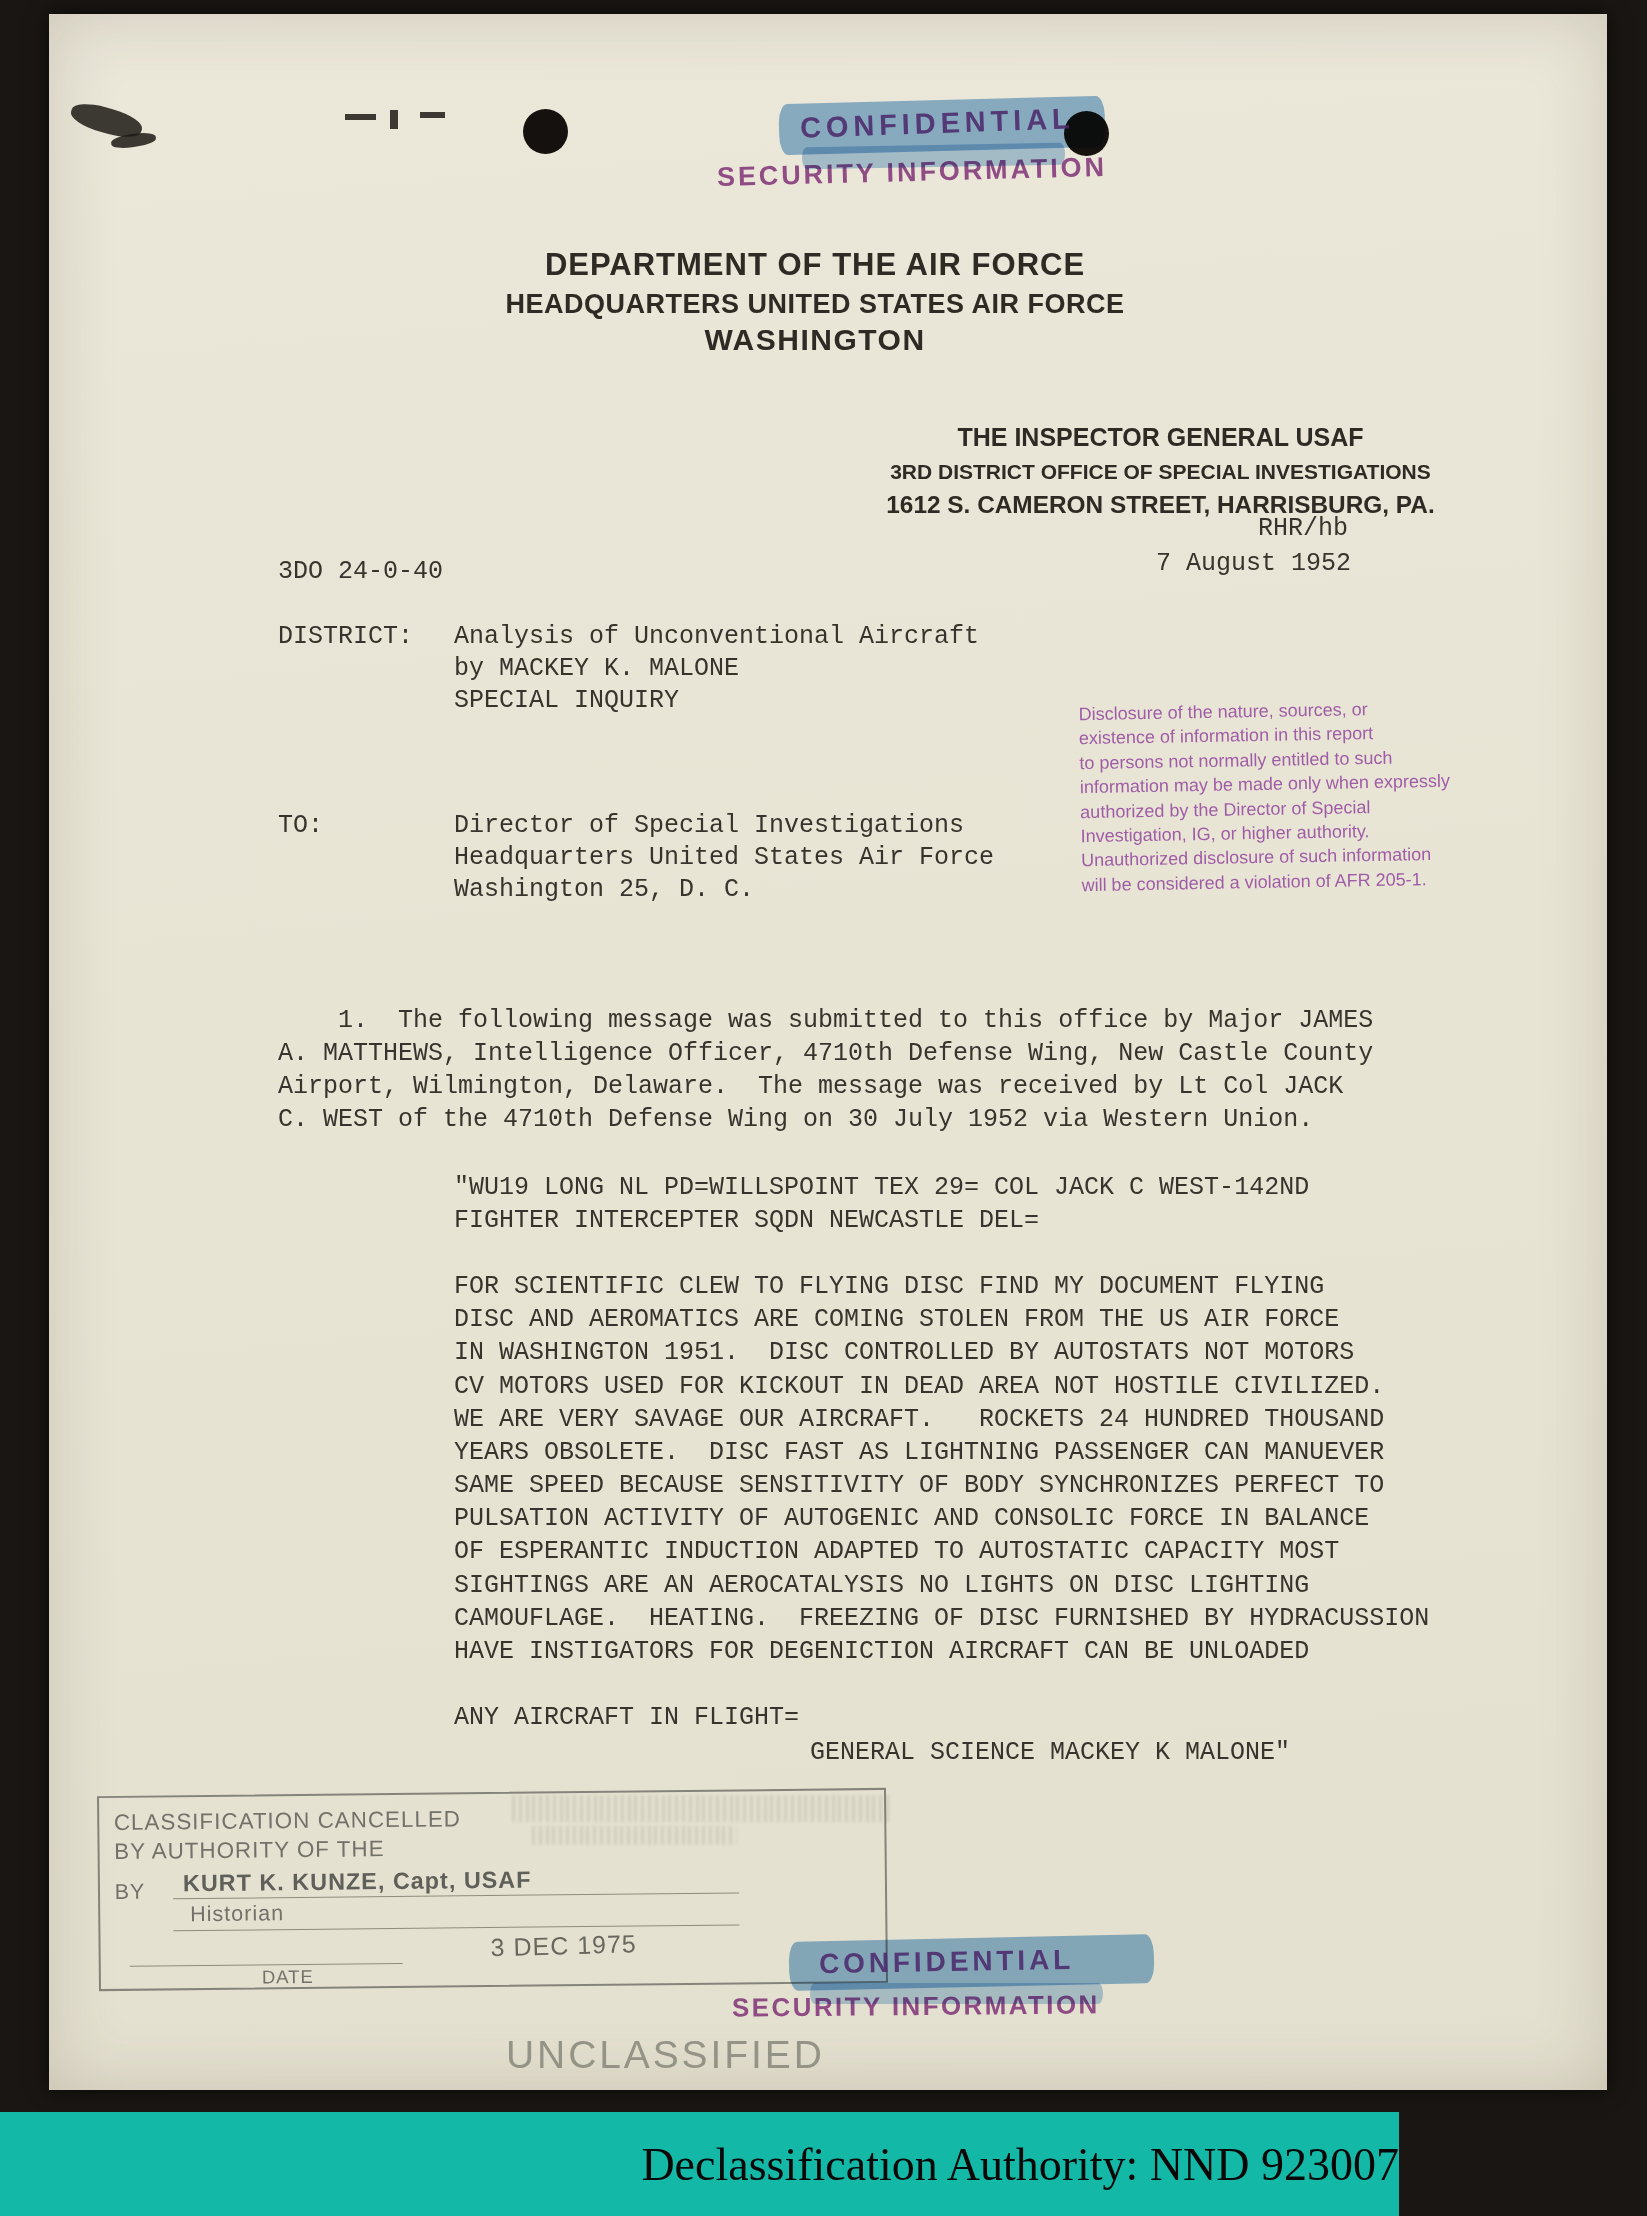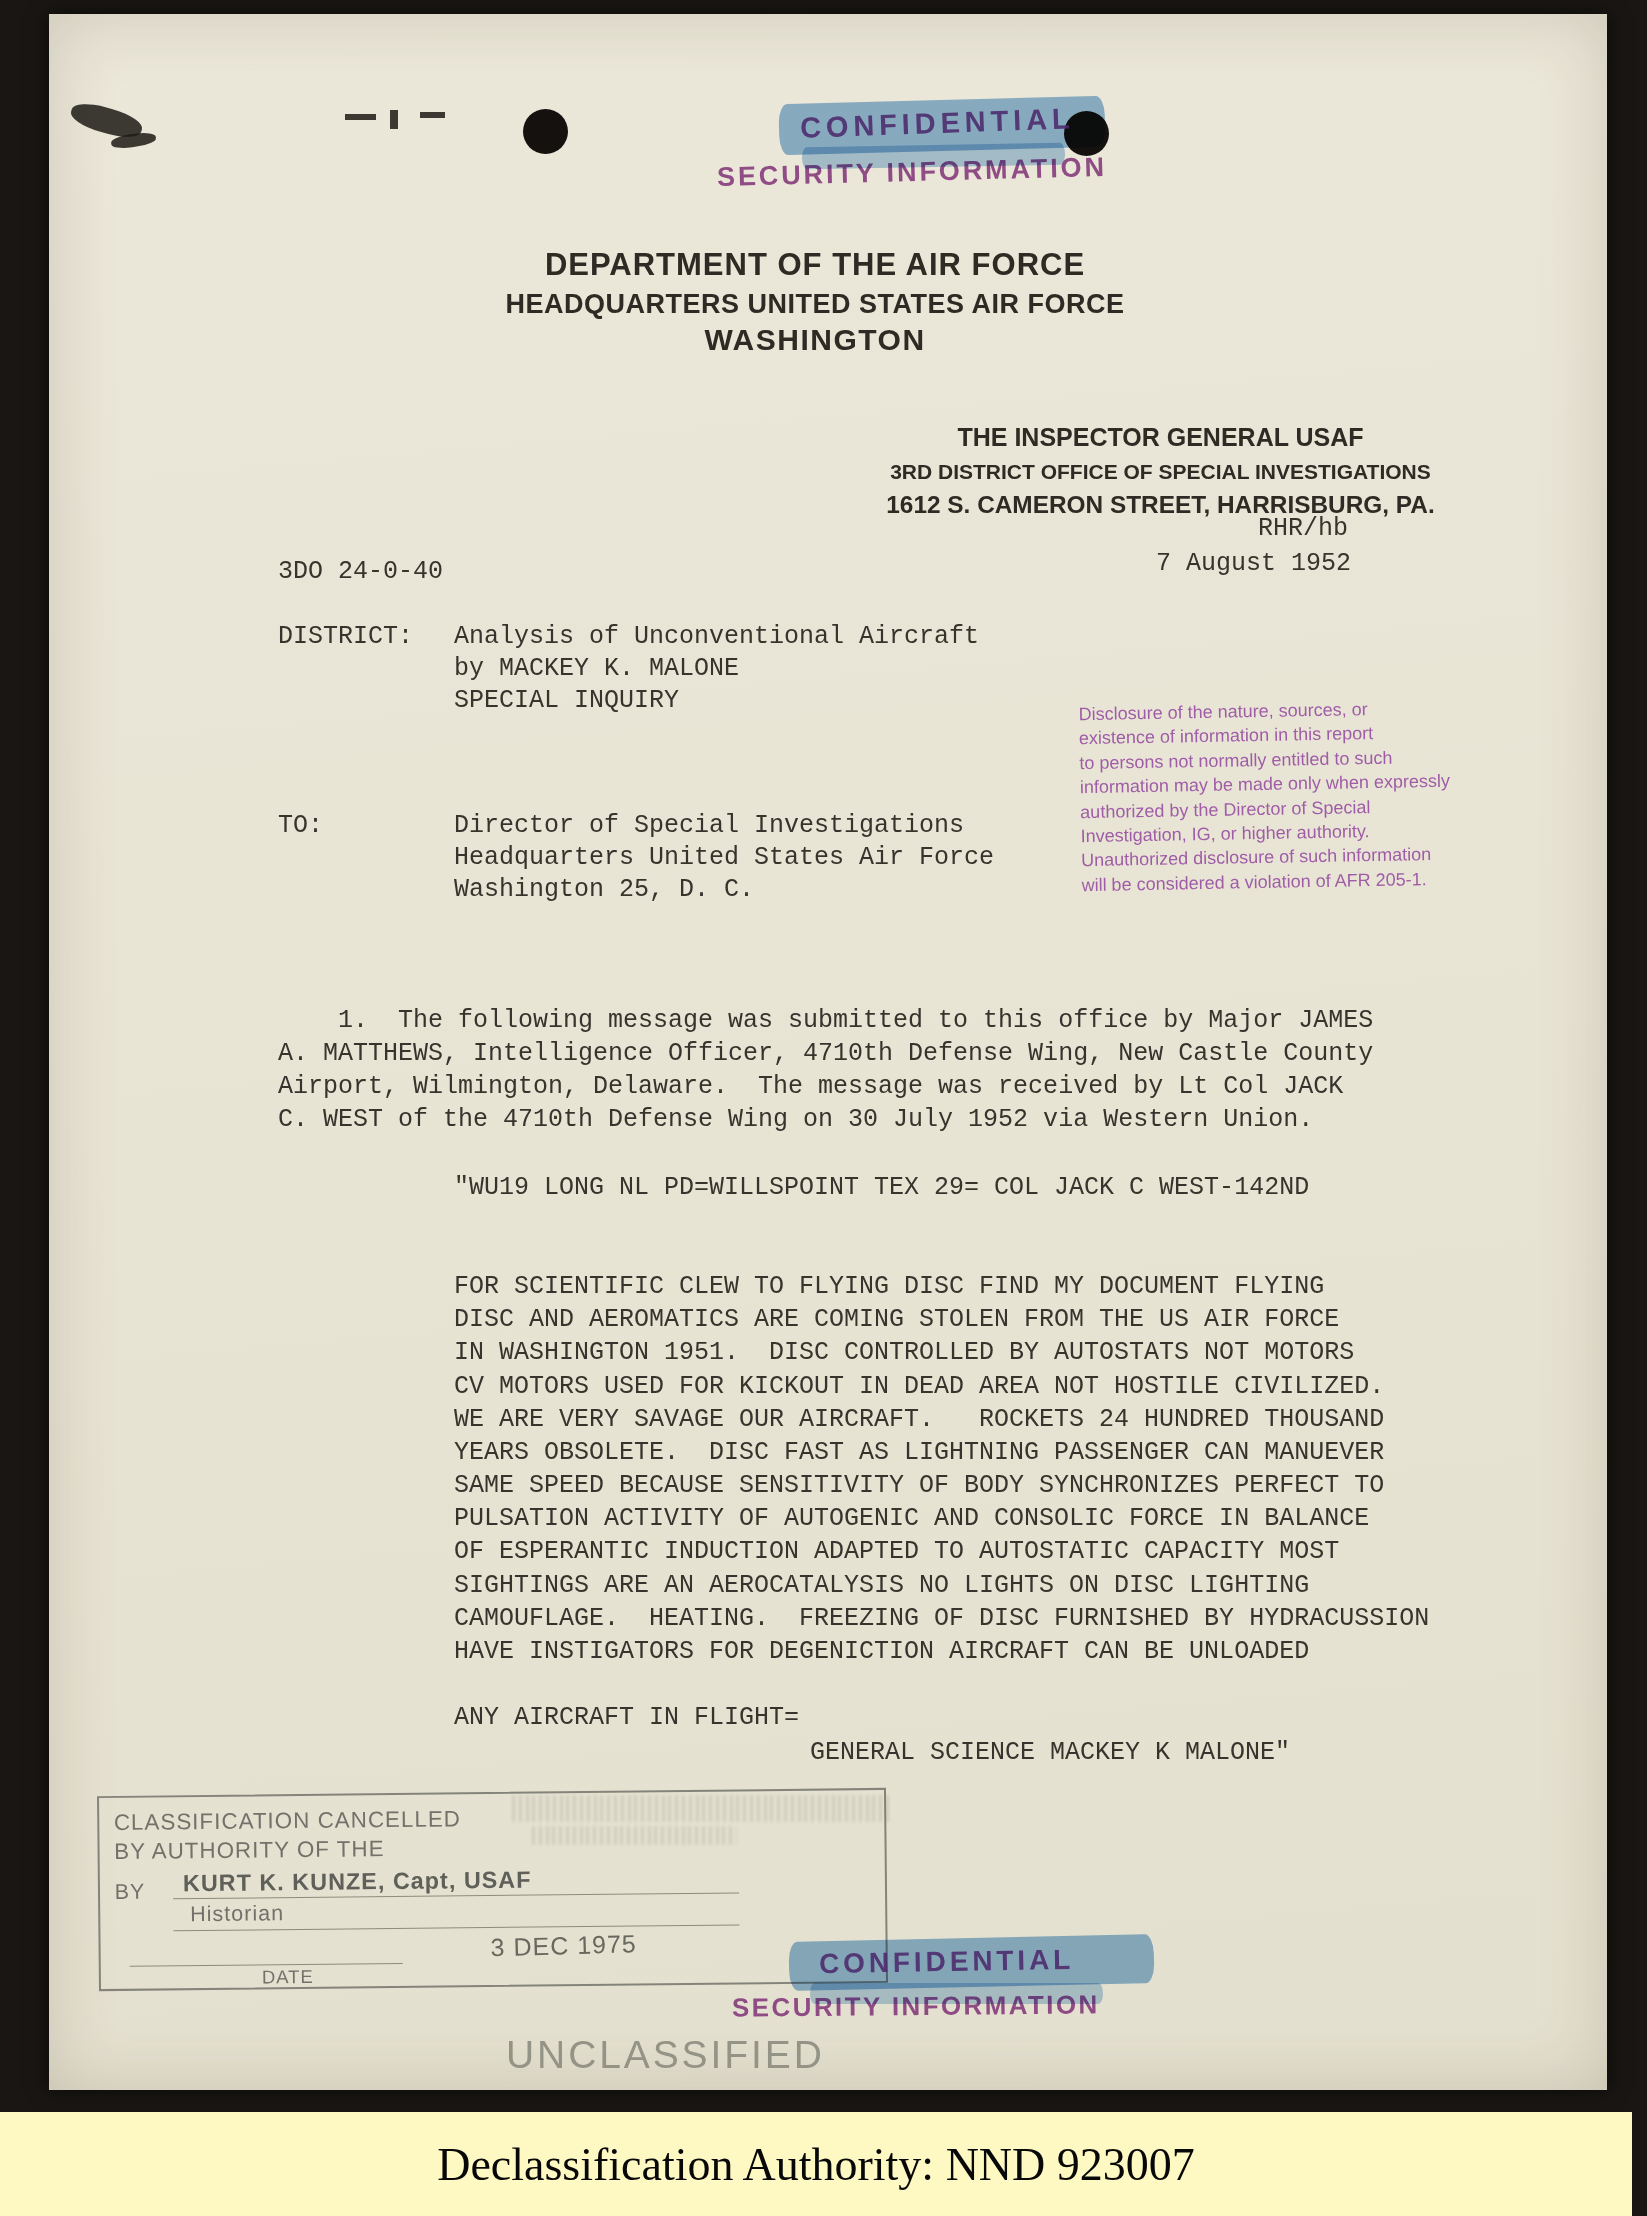--- a/index.html
+++ b/index.html
@@ -36,22 +36,22 @@
     border-radius:8.8px/19.5px;
   }
   .hole{background:#14110e;border-radius:50%;width:45px;height:45px;}
   .smudge{background:#1d1a15;opacity:.85;}
   .gray-line{border-bottom:1.5px solid #8c8c7c;height:0;}
   .ghost{
     background:repeating-linear-gradient(90deg,rgba(95,95,85,.35) 0 2.9px,transparent 2.9px 6.8px);
     filter:blur(1.5px);opacity:.45;
   }
   #footer-bar{
-    position:absolute;left:0;top:2112px;width:1632px;height:105px;
-    background:#fef9c3;display:flex;align-items:center;justify-content:center;
+    position:absolute;left:0;top:2112px;width:1399px;height:105px;
+    background:#14b8a6;display:flex;align-items:center;justify-content:flex-end;
   }
   #footer-bar .txt{
     font-family:"Liberation Serif",serif;font-size:46px;color:#080808;
   }
   .center-block{text-align:center;}
 </style>
 </head>
 <body>
 
 <div id="paper">
@@ -106,20 +106,21 @@
   <div class="abs mono" style="left:405px;top:795px;">Director of Special Investigations</div>
   <div class="abs mono" style="left:405px;top:827px;">Headquarters United States Air Force</div>
   <div class="abs mono" style="left:405px;top:859px;">Washington 25, D. C.</div>
 
   <div class="abs mono" style="left:229px;top:990px;">    1.  The following message was submitted to this office by Major JAMES</div>
   <div class="abs mono" style="left:229px;top:1023px;">A. MATTHEWS, Intelligence Officer, 4710th Defense Wing, New Castle County</div>
   <div class="abs mono" style="left:229px;top:1056px;">Airport, Wilmington, Delaware.  The message was received by Lt Col JACK</div>
   <div class="abs mono" style="left:229px;top:1089px;">C. WEST of the 4710th Defense Wing on 30 July 1952 via Western Union.</div>
 
   <div class="abs mono" style="left:405px;top:1157px;">"WU19 LONG NL PD=WILLSPOINT TEX 29= COL JACK C WEST-142ND</div>
+  <div class="abs mono" style="left:405px;top:1190px;">FIGHTER INTERCEPTER SQDN NEWCASTLE DEL=</div>
   <div class="abs mono" style="left:405px;top:1256px;">FOR SCIENTIFIC CLEW TO FLYING DISC FIND MY DOCUMENT FLYING</div>
   <div class="abs mono" style="left:405px;top:1289px;">DISC AND AEROMATICS ARE COMING STOLEN FROM THE US AIR FORCE</div>
   <div class="abs mono" style="left:405px;top:1322px;">IN WASHINGTON 1951.  DISC CONTROLLED BY AUTOSTATS NOT MOTORS</div>
   <div class="abs mono" style="left:405px;top:1356px;">CV MOTORS USED FOR KICKOUT IN DEAD AREA NOT HOSTILE CIVILIZED.</div>
   <div class="abs mono" style="left:405px;top:1389px;">WE ARE VERY SAVAGE OUR AIRCRAFT.   ROCKETS 24 HUNDRED THOUSAND</div>
   <div class="abs mono" style="left:405px;top:1422px;">YEARS OBSOLETE.  DISC FAST AS LIGHTNING PASSENGER CAN MANUEVER</div>
   <div class="abs mono" style="left:405px;top:1455px;">SAME SPEED BECAUSE SENSITIVITY OF BODY SYNCHRONIZES PERFECT TO</div>
   <div class="abs mono" style="left:405px;top:1488px;">PULSATION ACTIVITY OF AUTOGENIC AND CONSOLIC FORCE IN BALANCE</div>
   <div class="abs mono" style="left:405px;top:1521px;">OF ESPERANTIC INDUCTION ADAPTED TO AUTOSTATIC CAPACITY MOST</div>
   <div class="abs mono" style="left:405px;top:1555px;">SIGHTINGS ARE AN AEROCATALYSIS NO LIGHTS ON DISC LIGHTING</div>

